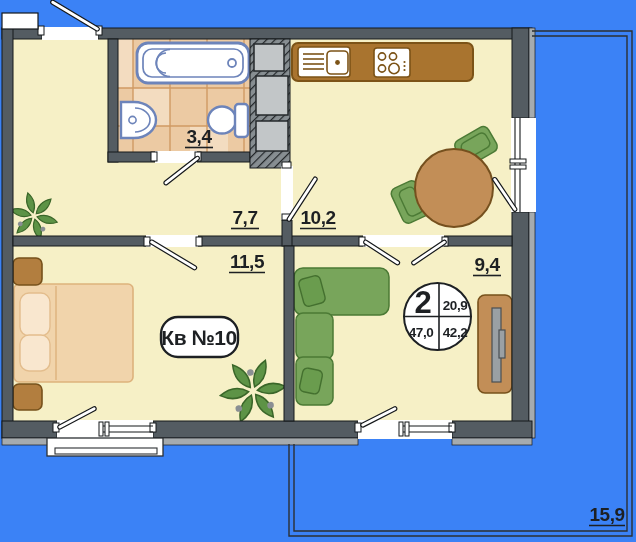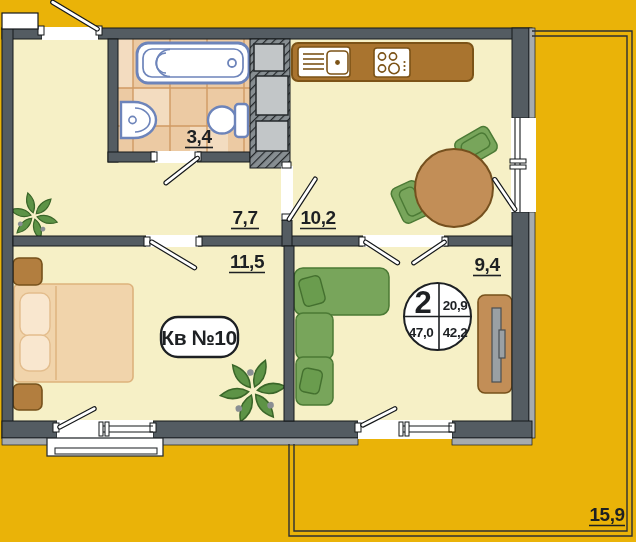--- a/index.html
+++ b/index.html
@@ -1,16 +1,16 @@
 <!DOCTYPE html>
 <html><head>
 <meta charset="utf-8">
 <style>
   html,body{margin:0;padding:0;background:#fff;}
-  .plan{position:relative;width:636px;height:542px;background:#eab308;overflow:hidden;}
+  .plan{position:relative;width:636px;height:542px;background:#3b82f6;overflow:hidden;}
   svg{position:absolute;left:0;top:0;}
   .wall{fill:#545c62;stroke:#15181b;stroke-width:1;}
   .wlight{fill:#a6abae;stroke:#191c1f;stroke-width:.7;}
   .open{fill:#ffffff;}
   .jamb{fill:#ffffff;stroke:#15181b;stroke-width:1;}
   .leaf{fill:#ffffff;stroke:#15181b;stroke-width:1.2;}
   .glaz{stroke:#15181b;stroke-width:1.1;fill:none;}
   .terr{fill:none;stroke:#2c3033;stroke-width:1.4;}
   .fixture{fill:#ffffff;stroke:#6d84ba;}
   .tilegrid{stroke:#d09a63;stroke-width:1.4;}

